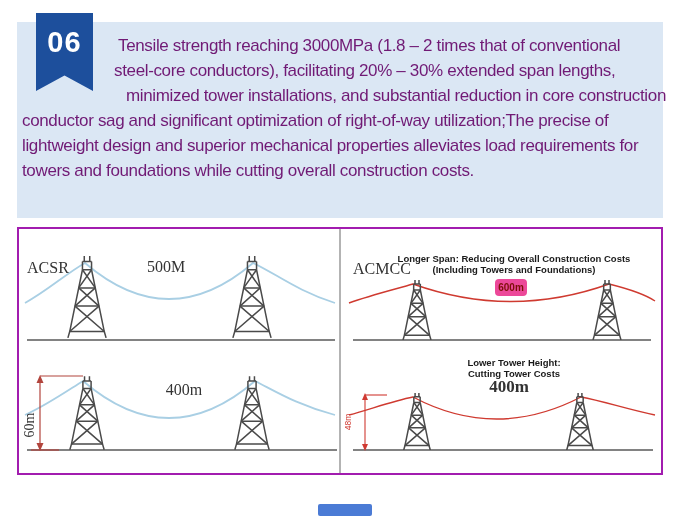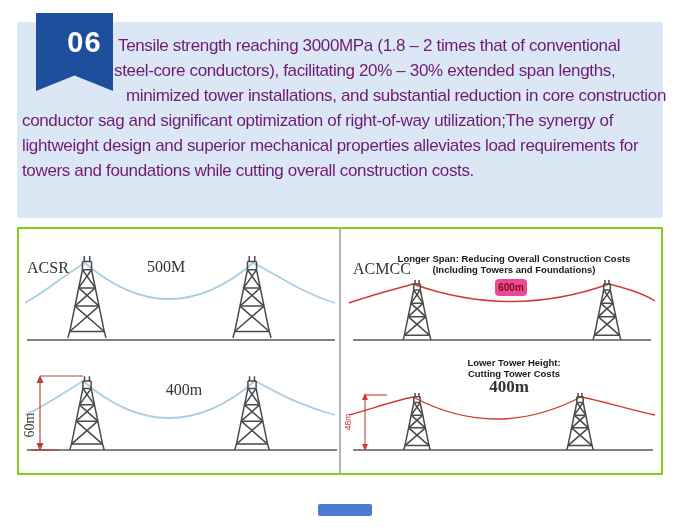--- a/index.html
+++ b/index.html
@@ -10,34 +10,34 @@
   
   .banner{
     position:absolute;left:17px;top:22px;width:646px;height:196px;
     background:#dbe7f4;
   }
   .ribbon{
     position:absolute;left:19px;top:-9px;width:57px;height:78px;
     background:#1d4f9c;
     clip-path:polygon(0 0,100% 0,100% 100%,50% 80%,0 100%);
     color:#ffffff;text-align:center;font-size:29px;font-weight:bold;
-    line-height:58px;letter-spacing:1px;padding-left:20px;
+    line-height:58px;letter-spacing:1px;
   }
   .banner-text{
     position:absolute;left:5px;top:11px;right:8px;
     color:#701a75;font-size:17px;font-weight:400;letter-spacing:-0.35px;
   }
   .banner-line{height:25px;line-height:25px;white-space:nowrap;}
   .banner-line:nth-child(1){padding-left:96px;}
   .banner-line:nth-child(2){padding-left:92px;}
   .banner-line:nth-child(3){padding-left:104px;}
   
   .diagram{
     position:absolute;left:17px;top:227px;width:642px;height:244px;
-    border:2px solid #84cc16;background:#ffffff;
+    border:2px solid #a21caf;background:#ffffff;
   }
   .divider{position:absolute;left:320px;top:0;width:2px;height:100%;background:#b3b3b3;}
   .dsvg{position:absolute;top:0;}
   .lbl{position:absolute;color:#333;}
   .serif{font-family:"Liberation Serif",serif;}
   .lbl-acsr{left:8px;top:30px;font-size:16px;}
   .lbl-500m{left:128px;top:29px;width:64px;text-align:left;font-size:16px;}
   .lbl-400mL{left:133px;top:152px;width:64px;text-align:center;font-size:16px;}
   .lbl-60m{left:-6px;top:188px;width:34px;text-align:center;font-size:14px;
            transform:rotate(-90deg);}
@@ -67,21 +67,21 @@
 <body>
 
 <div class="banner">
   <div class="ribbon">
     <span>06</span>
   </div>
   <div class="banner-text">
       <div class="banner-line">Tensile strength reaching 3000MPa (1.8 – 2 times that of conventional</div>
       <div class="banner-line">steel-core conductors), facilitating 20% – 30% extended span lengths,</div>
       <div class="banner-line">minimized tower installations, and substantial reduction in core construction</div>
-      <div class="banner-line">conductor sag and significant optimization of right-of-way utilization;The synergy of</div>
+      <div class="banner-line">conductor sag and significant optimization of right-of-way utilization;The precise of</div>
       <div class="banner-line">lightweight design and superior mechanical properties alleviates load requirements for</div>
       <div class="banner-line">towers and foundations while cutting overall construction costs.</div>
     </div>
 </div>
 
 <div class="diagram">
 
   <svg class="dsvg" style="left:0;" width="320" height="240" viewBox="0 0 320 240">
     <defs>
       <symbol id="tower" viewBox="0 0 44 90">

